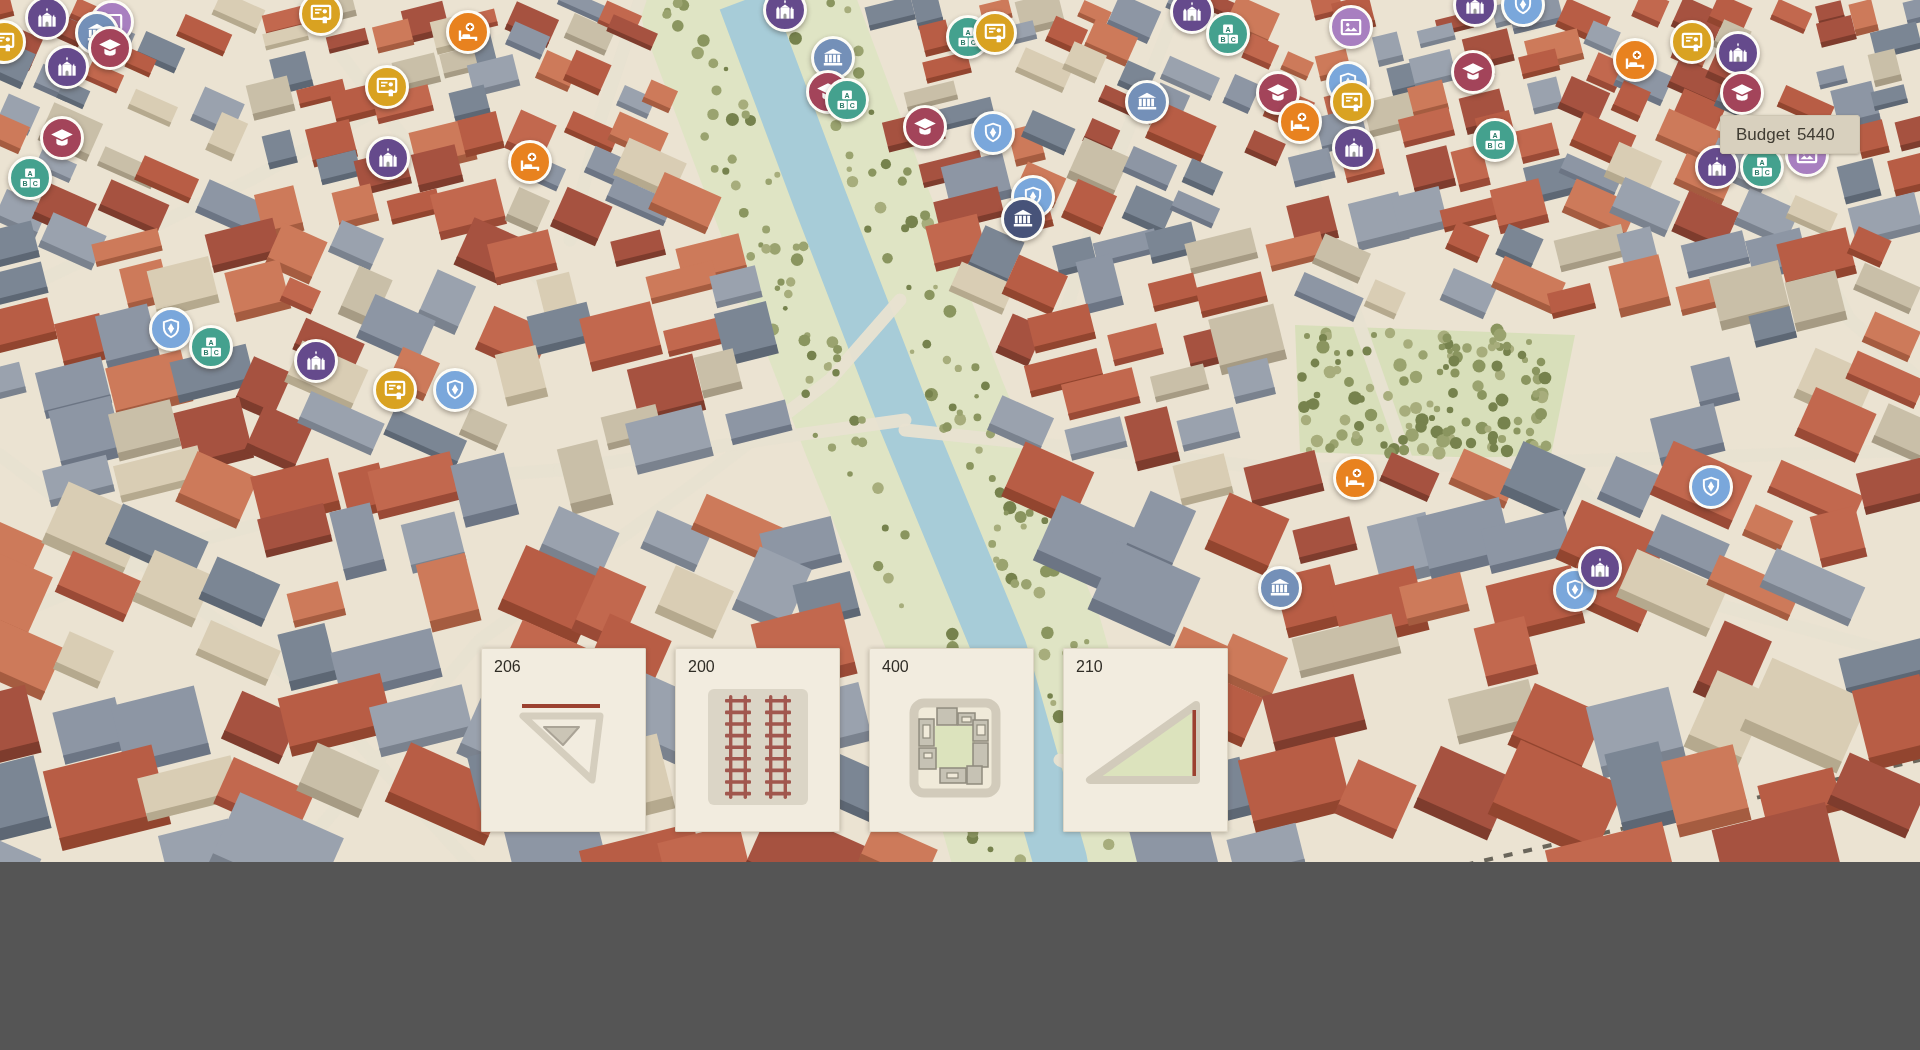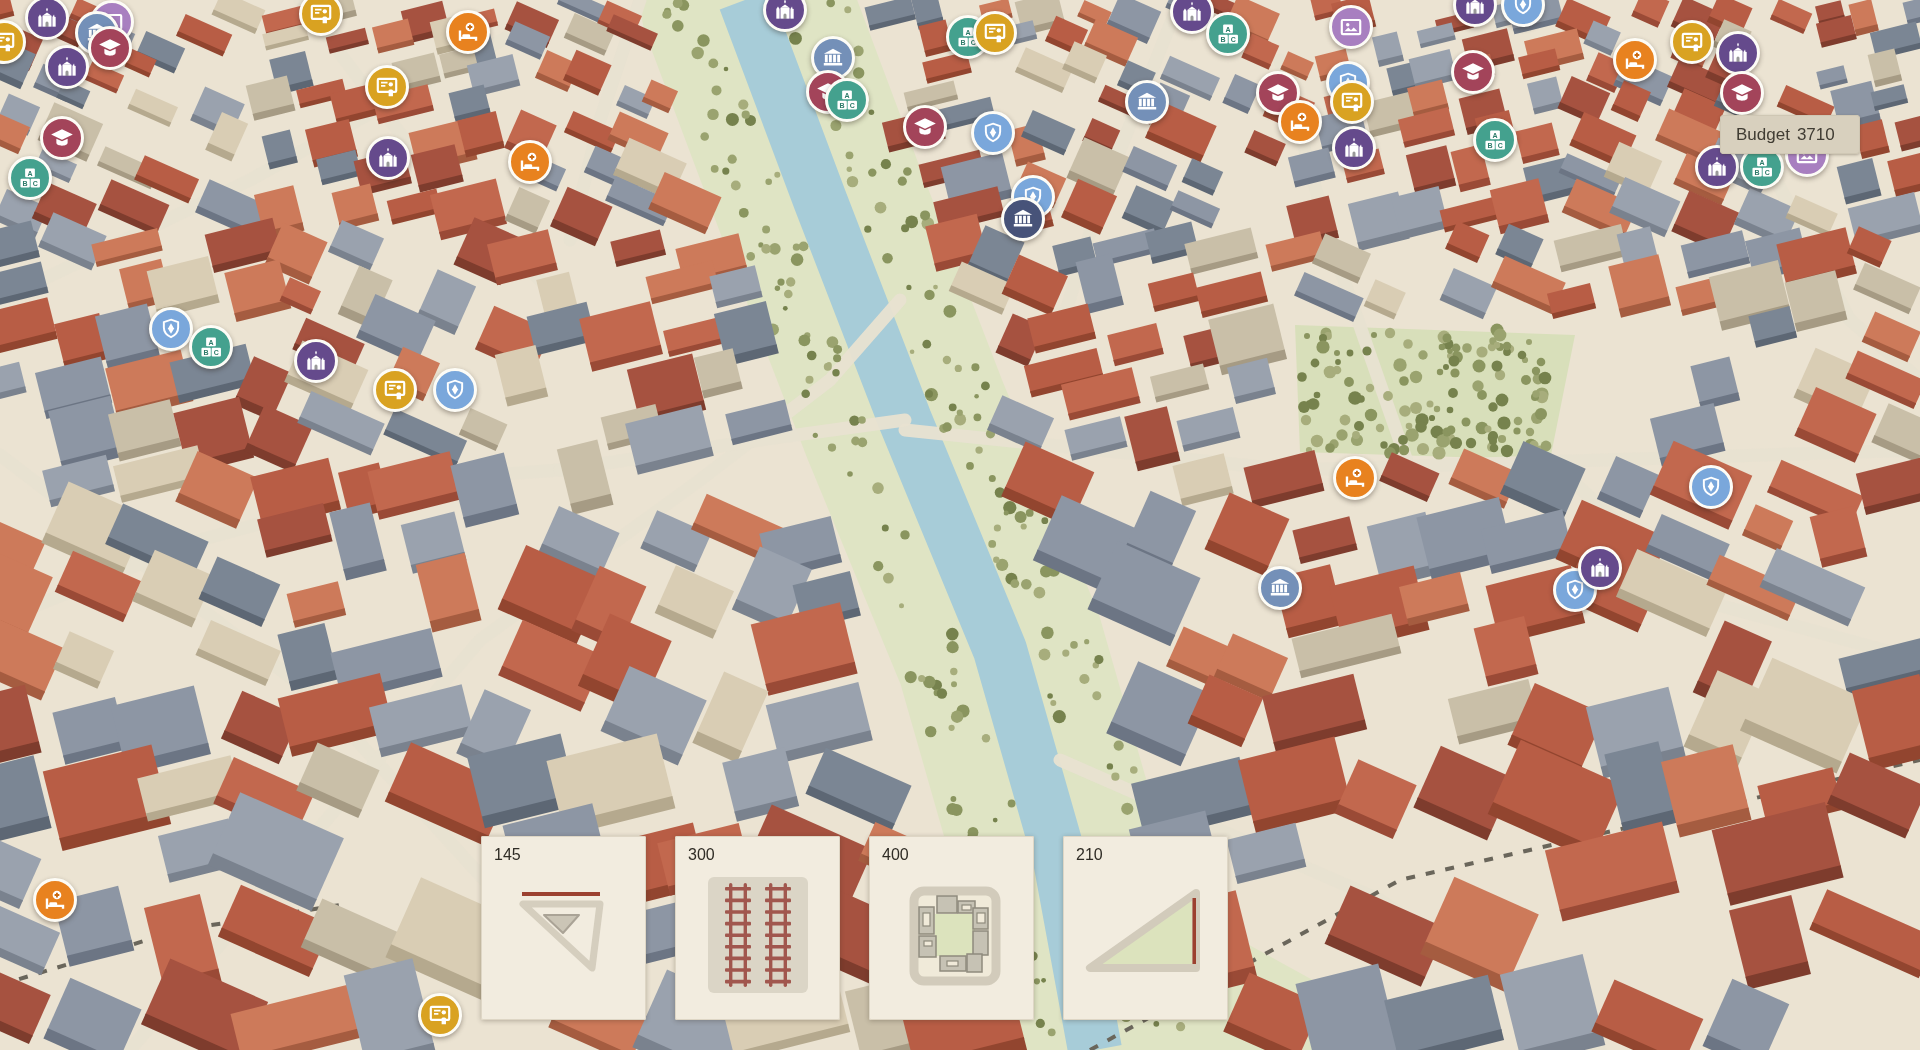--- a/index.html
+++ b/index.html
@@ -1,16 +1,16 @@
 <!DOCTYPE html>
 <html><head>
 <meta charset="utf-8">
 <style>
   html,body{margin:0;padding:0;background:#555;}
-  .stage{position:relative;width:1920px;height:1050px;overflow:hidden;
+  .stage{position:relative;width:1920px;height:862px;overflow:hidden;
          background:#ebe3d2;font-family:"Liberation Sans",sans-serif;}
   #map-bg{position:absolute;left:0;top:0;z-index:0;display:block;}
   
   .marker{position:absolute;z-index:5;width:44px;height:44px;margin-left:-22px;margin-top:-22px;
           border-radius:50%;border:3px solid #fdfcf6;box-sizing:border-box;
           display:flex;align-items:center;justify-content:center;
           box-shadow:0 2px 5px rgba(40,30,20,.38);cursor:pointer;}
   .marker .mi{display:flex;align-items:center;justify-content:center;}
   .marker svg{width:26px;height:26px;display:block;}
   
@@ -2813,36 +2813,36 @@
             <path d="M6.5 8h6M6.5 11h4" stroke="#fff" stroke-width="1.6"></path>
             <circle cx="15.5" cy="9.5" r="2" fill="#fff"></circle>
             <path d="M13.5 20.5v-5.3c0-1.3 4-1.3 4 0v5.3z" fill="#fff"></path>
           </svg>
         </span>
       </div>
     </div>
 
   <div class="budget">
     <span>Budget</span>
-    <span>3710</span>
+    <span>5440</span>
   </div>
 
   <div class="toolbar">
 
     <div class="card">
-      <div class="price">145</div>
+      <div class="price">206</div>
       <svg viewBox="0 0 140 140">
         <rect x="28" y="27" width="78" height="4" fill="#9c4130"></rect>
         <path d="M29 39 L106 39 L98 103 Z" fill="#f2ecdf" stroke="#d5cebe" stroke-width="7" stroke-linejoin="round"></path>
         <path d="M50 50 L85 50 L69 68 Z" fill="#cbc5b6" stroke="#aaa396" stroke-width="2" stroke-linejoin="round"></path>
       </svg>
     </div>
 
     <div class="card">
-      <div class="price">300</div>
+      <div class="price">200</div>
       <svg viewBox="0 0 140 140">
         <defs>
           <g id="trk" fill="#a1574e">
             <rect x="-13" y="4" width="26" height="3.6" rx="1"></rect>
               <rect x="-13" y="15.6" width="26" height="3.6" rx="1"></rect>
             <rect x="-13" y="27.2" width="26" height="3.6" rx="1"></rect>
               <rect x="-13" y="38.8" width="26" height="3.6" rx="1"></rect>
             <rect x="-13" y="50.4" width="26" height="3.6" rx="1"></rect>
               <rect x="-13" y="62" width="26" height="3.6" rx="1"></rect>
             <rect x="-13" y="73.6" width="26" height="3.6" rx="1"></rect>

